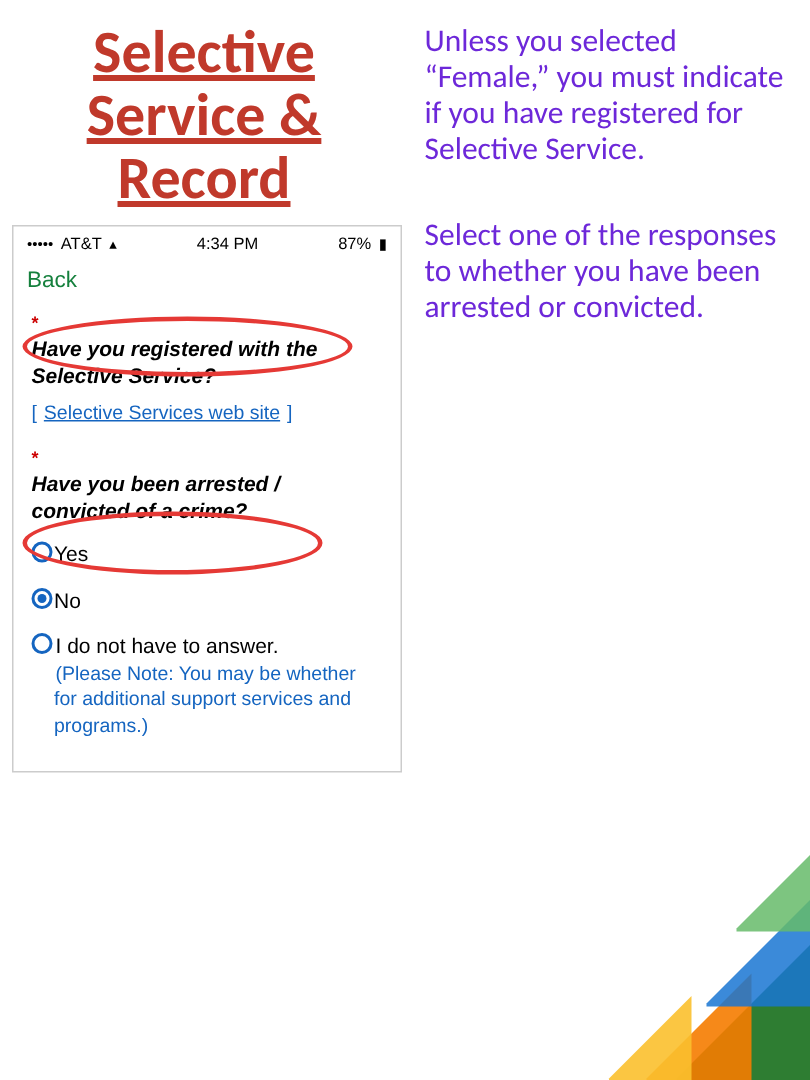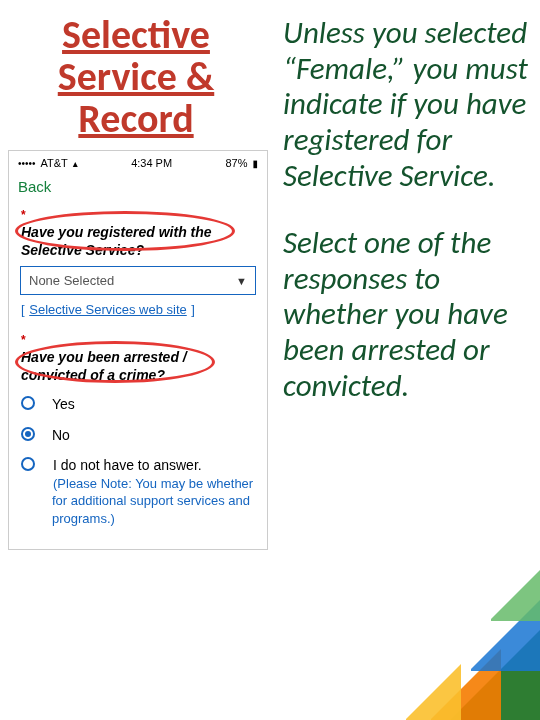--- a/index.html
+++ b/index.html
@@ -26,25 +26,24 @@
   .title {
     color: #c0392b;
     font-weight: 800;
     font-size: 40px;
     line-height: 1.05;
     text-align: center;
     padding: 12px 4px 6px 4px;
     text-decoration: underline;
   }
   .right-text {
-    font-size: 31px;
+    font-size: 21px;
     line-height: 1.15;
-    color: #14532d;
+    color: #6d28d9;
     margin-bottom: 30px;
-    font-style: italic;
   }
 
   
   .phone {
     width: 260px;
     margin-left: 6px;
     margin-top: 4px;
     border: 1px solid #ccc;
     background: #fff;
     font-family: -apple-system, Helvetica, Arial, sans-serif;
@@ -89,21 +88,21 @@
   .link {
     color: #1565c0;
     text-decoration: underline;
     font-size: 13px;
   }
   .link-brackets { font-size: 13px; color:#1565c0; margin-bottom: 10px;}
   .q2 { margin-top: 14px; }
   .opt {
     display: flex;
     align-items: flex-start;
-    gap: 16px;
+    gap: 0;
     font-size: 14px;
     margin: 9px 0;
     color: #000;
   }
   .radio {
     width: 14px; height: 14px;
     border: 2px solid #1565c0;
     border-radius: 50%;
     flex-shrink: 0;
     margin-top: 1px;
@@ -155,24 +154,20 @@
       <div class="right">
         <span>87%</span>
         <span class="sb-icon">▮</span>
       </div>
     </div>
     <div class="back">Back</div>
 
     <div class="phone-body">
       <div class="asterisk">*</div>
       <div class="q">Have you registered with the Selective Service?</div>
-      <div class="dropdown">
-        <span>None Selected</span>
-        <span class="caret">▼</span>
-      </div>
       <div class="link-brackets">
         [ <span class="link">Selective Services web site</span> ]
       </div>
 
       <div class="asterisk q2">*</div>
       <div class="q">Have you been arrested / convicted of a crime?</div>
 
       <div class="opt">
         <span class="radio"></span>
         <span class="opt-label">Yes</span>

